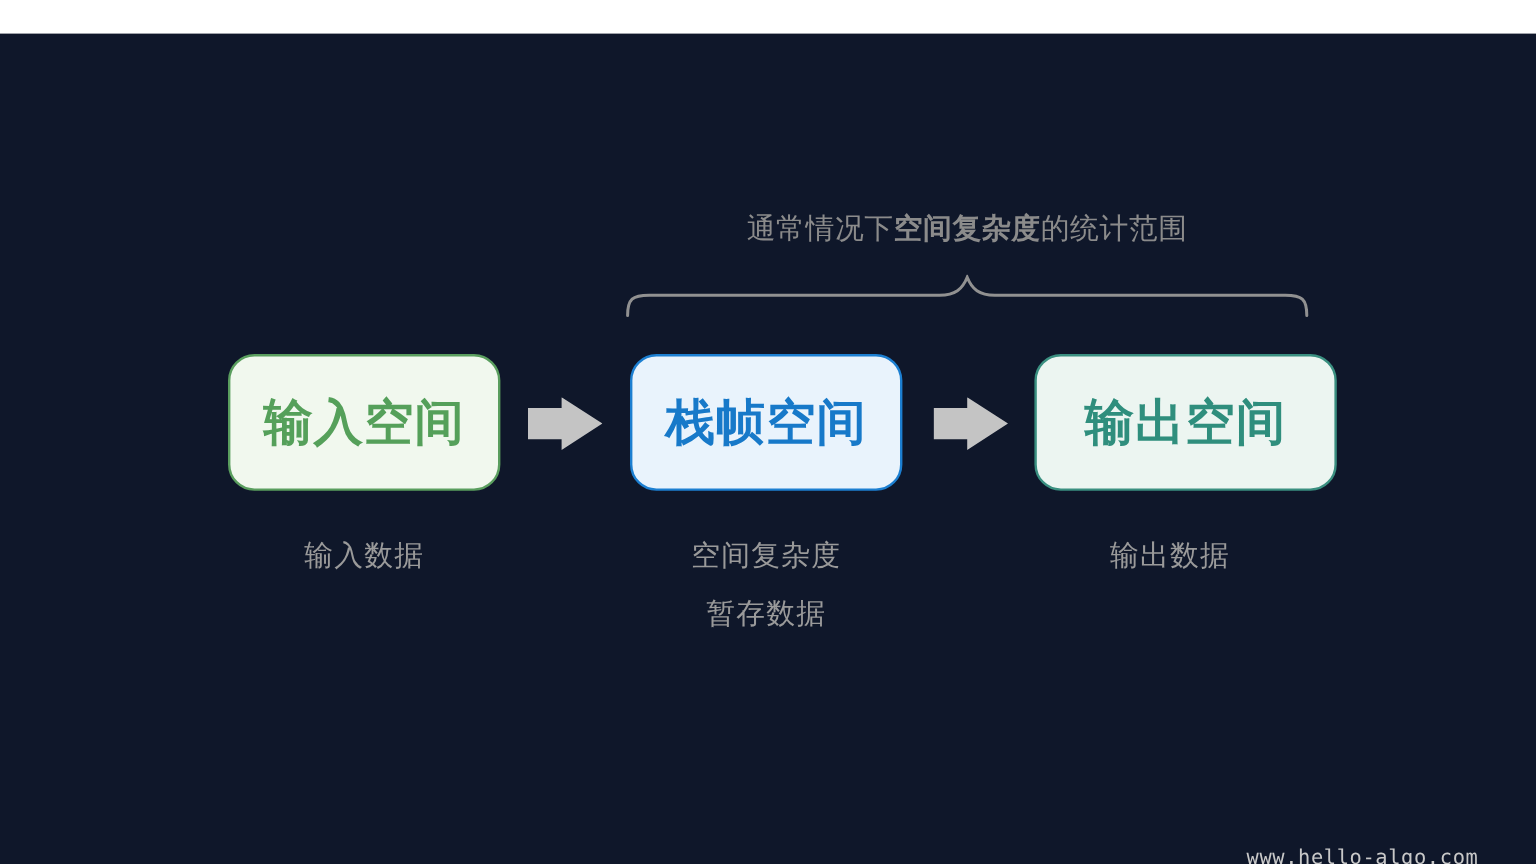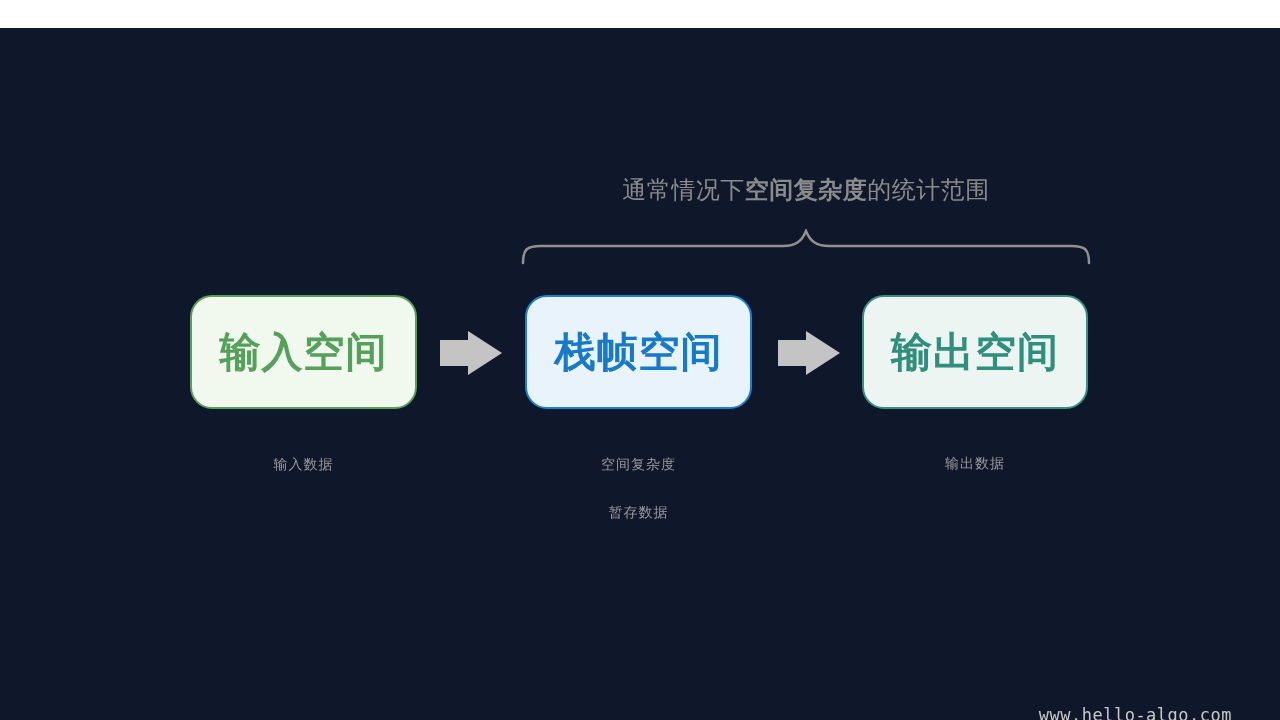--- a/index.html
+++ b/index.html
@@ -48,41 +48,41 @@
     display: flex;
     align-items: center;
     justify-content: center;
     font-size: 41px;
     font-weight: 700;
     letter-spacing: 1px;
     text-align: center;
   }
   .box-input  { left: 190px; width: 227px; }
   .box-temp   { left: 525px; width: 227px; }
-  .box-output { left: 862px; width: 226px; }
+  .box-output { left: 862px; width: 252px; }
   .flow-arrow {
     position: absolute;
     top: 303px;
     width: 62px;
     height: 44px;
   }
   .arrow-1 { left: 440px; }
   .arrow-2 { left: 778px; }
   .caption {
     position: absolute;
     top: 412px;
     text-align: center;
-    font-size: 14px;
+    font-size: 24px;
     line-height: 48px;
     color: #9a9a9a;
     letter-spacing: 1px;
   }
   .caption-input  { left: 190px; width: 227px; }
   .caption-temp   { left: 525px; width: 227px; }
-  .caption-output { left: 862px; width: 226px; font-family: Liberation Mono, monospace; }
+  .caption-output { left: 862px; width: 226px; }
   .watermark {
     position: absolute;
     right: 48px;
     top: 677px;
     font-family: "DejaVu Sans Mono", monospace;
     font-size: 17px;
     color: #c8c8c8;
     letter-spacing: 0.5px;
   }
 </style>

